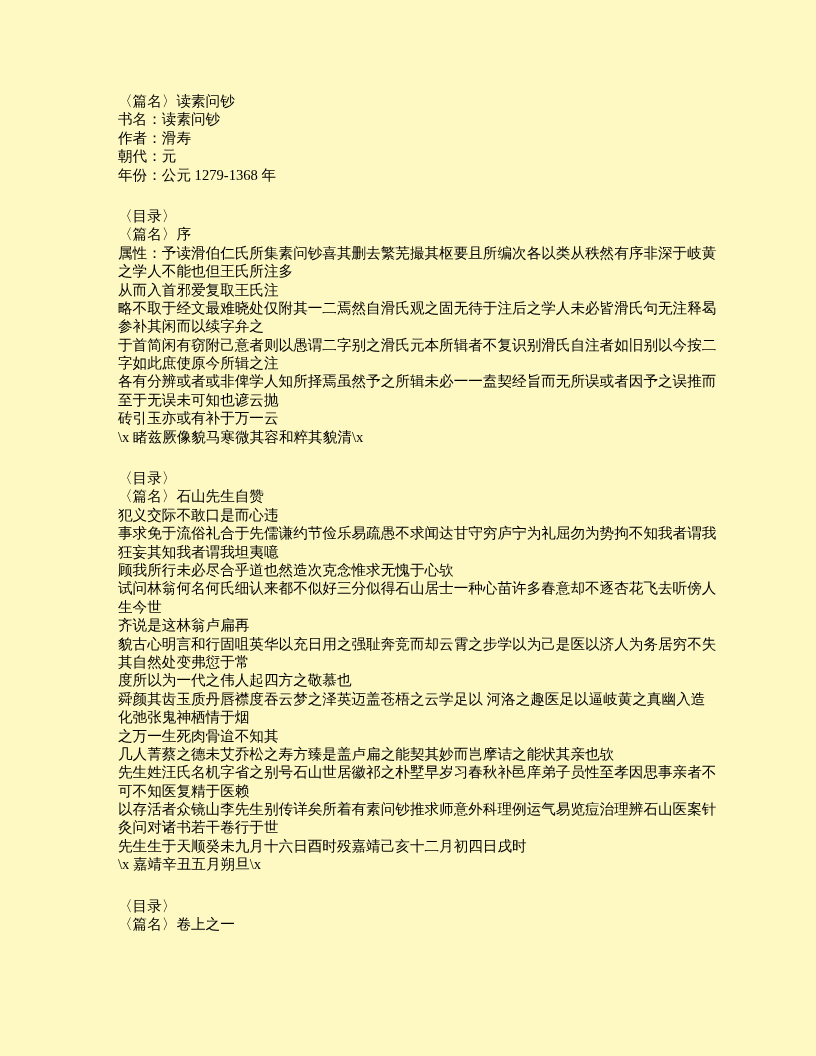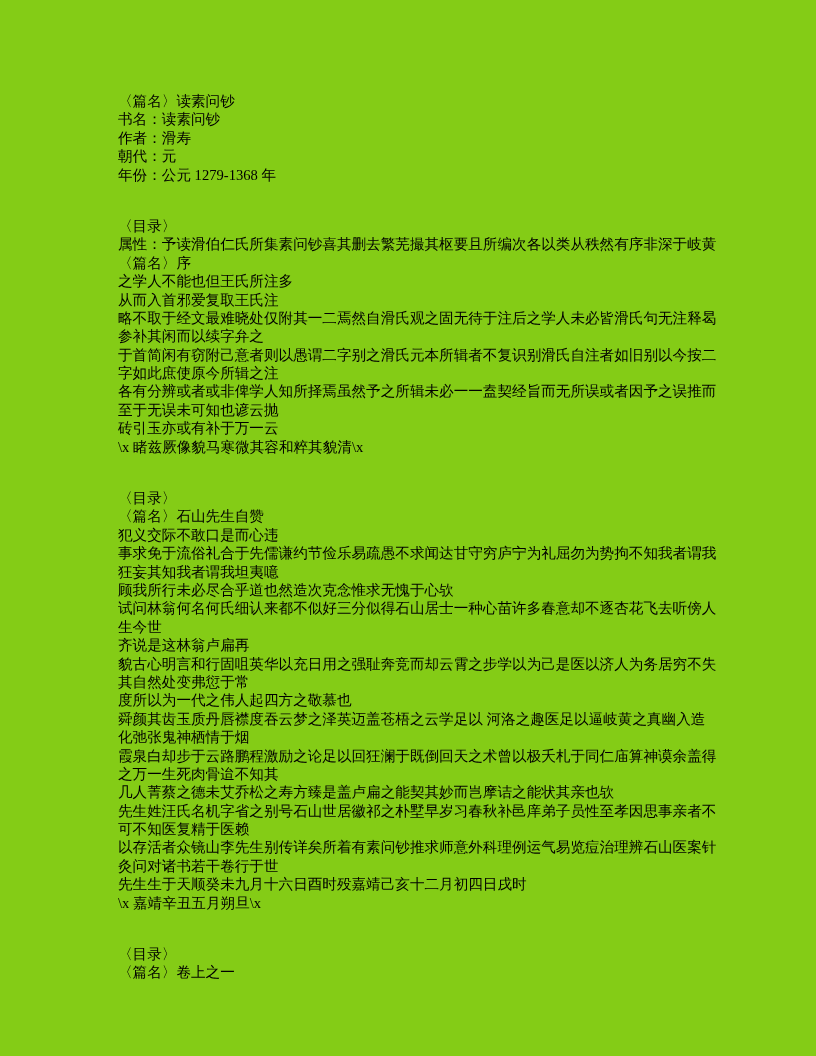--- a/index.html
+++ b/index.html
@@ -11,34 +11,34 @@
     width: 816px;
     height: 1056px;
     position: relative;
     overflow: hidden;
   }
   .page {
     position: absolute;
     left: 0; top: 0;
     width: 816px;
     height: 1056px;
-    background: #84cc16;
+    background: #fef9c3;
   }
   .doc {
     position: absolute;
     left: 118px;
     top: 92px;
     width: 650px;
     color: #000000;
     font-family: "Liberation Serif", "DejaVu Serif", serif;
     font-size: 14.6px;
     line-height: 18.4px;
   }
   .section { display: block; }
-  .section + .section { margin-top: 33px; }
+  .section + .section { margin-top: 23px; }
   .line {
     white-space: pre;
     height: 18.4px;
     letter-spacing: 0;
   }
 </style>
 </head>
 <body>
 
 <div class="page">
@@ -47,22 +47,22 @@
     <div class="section">
       <div class="line">〈篇名〉读素问钞</div>
       <div class="line">书名：读素问钞</div>
       <div class="line">作者：滑寿</div>
       <div class="line">朝代：元</div>
       <div class="line">年份：公元 1279-1368 年</div>
     </div>
 
     <div class="section">
       <div class="line">〈目录〉</div>
+      <div class="line">〈篇名〉序</div>
       <div class="line">属性：予读滑伯仁氏所集素问钞喜其删去繁芜撮其枢要且所编次各以类从秩然有序非深于岐黄</div>
-      <div class="line">〈篇名〉序</div>
       <div class="line">之学人不能也但王氏所注多</div>
       <div class="line">从而入首邪爱复取王氏注</div>
       <div class="line">略不取于经文最难晓处仅附其一二焉然自滑氏观之固无待于注后之学人未必皆滑氏句无注释曷</div>
       <div class="line">参补其闲而以续字弁之</div>
       <div class="line">于首简闲有窃附己意者则以愚谓二字别之滑氏元本所辑者不复识别滑氏自注者如旧别以今按二</div>
       <div class="line">字如此庶使原今所辑之注</div>
       <div class="line">各有分辨或者或非俾学人知所择焉虽然予之所辑未必一一盍契经旨而无所误或者因予之误推而</div>
       <div class="line">至于无误未可知也谚云抛</div>
       <div class="line">砖引玉亦或有补于万一云</div>
       <div class="line">\x 睹兹厥像貌马寒微其容和粹其貌清\x</div>
@@ -76,21 +76,20 @@
       <div class="line">狂妄其知我者谓我坦夷噫</div>
       <div class="line">顾我所行未必尽合乎道也然造次克念惟求无愧于心欤</div>
       <div class="line">试问林翁何名何氏细认来都不似好三分似得石山居士一种心苗许多春意却不逐杏花飞去听傍人</div>
       <div class="line">生今世</div>
       <div class="line">齐说是这林翁卢扁再</div>
       <div class="line">貌古心明言和行固咀英华以充日用之强耻奔竞而却云霄之步学以为己是医以济人为务居穷不失</div>
       <div class="line">其自然处变弗愆于常</div>
       <div class="line">度所以为一代之伟人起四方之敬慕也</div>
       <div class="line">舜颜其齿玉质丹唇襟度吞云梦之泽英迈盖苍梧之云学足以 河洛之趣医足以逼岐黄之真幽入造</div>
       <div class="line">化弛张鬼神栖情于烟</div>
-      <div class="line">霞泉白却步于云路鹏程激励之论足以回狂澜于既倒回天之术曾以极夭札于同仁庙算神谟余盖得</div>
       <div class="line">之万一生死肉骨迨不知其</div>
       <div class="line">几人菁蔡之德未艾乔松之寿方臻是盖卢扁之能契其妙而岂摩诘之能状其亲也欤</div>
       <div class="line">先生姓汪氏名机字省之别号石山世居徽祁之朴墅早岁习春秋补邑庠弟子员性至孝因思事亲者不</div>
       <div class="line">可不知医复精于医赖</div>
       <div class="line">以存活者众镜山李先生别传详矣所着有素问钞推求师意外科理例运气易览痘治理辨石山医案针</div>
       <div class="line">灸问对诸书若干卷行于世</div>
       <div class="line">先生生于天顺癸未九月十六日酉时殁嘉靖己亥十二月初四日戌时</div>
       <div class="line">\x 嘉靖辛丑五月朔旦\x</div>
     </div>
 

